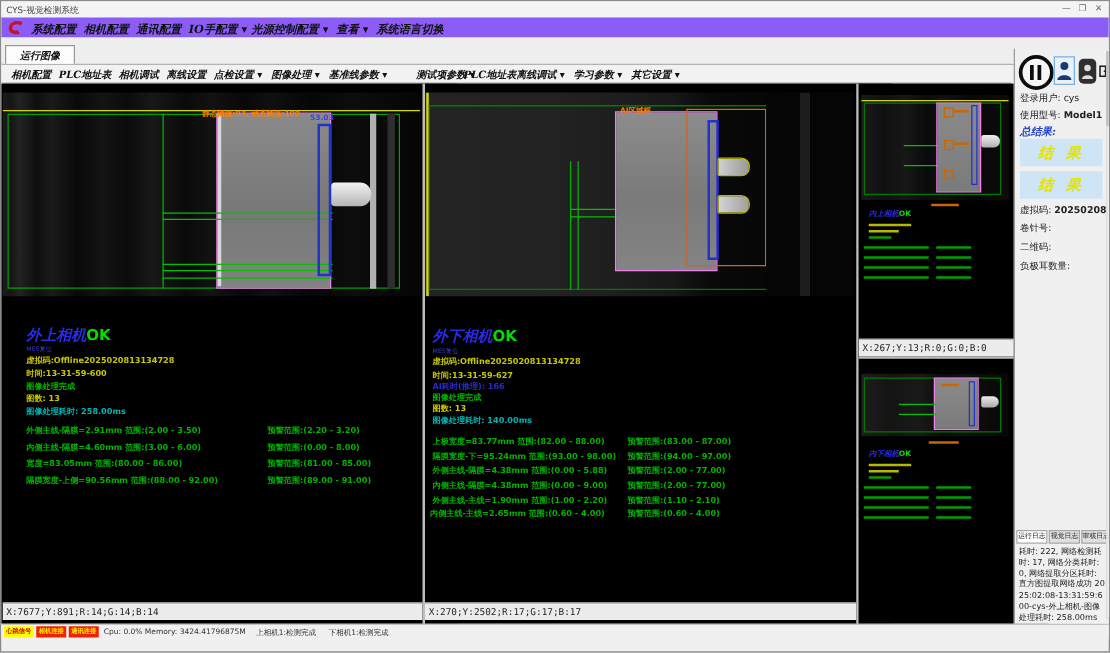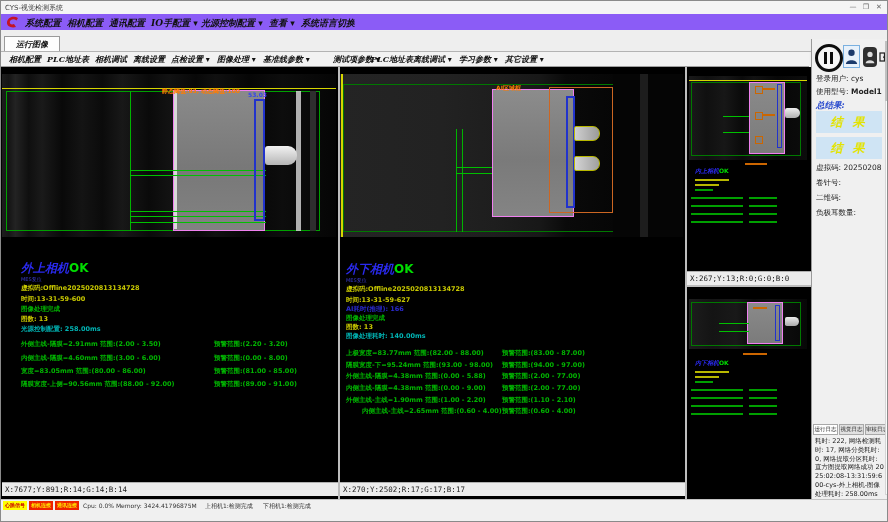--- a/index.html
+++ b/index.html
@@ -131,21 +131,21 @@
       </div>
 
       <span class="t-title" style="left:19px;top:193px;">
         <span>外上相机</span><span class="t-ok">OK</span>
       </span>
       <span class="t-mes" style="left:19px;top:209px;">MES复位</span>
       <span class="t-yellow" style="left:19px;top:217px;">虚拟码:Offline2025020813134728</span>
       <span class="t-yellow" style="left:19px;top:228px;">时间:13-31-59-600</span>
       <span class="t-green" style="left:19px;top:238px;">图像处理完成</span>
       <span class="t-yellow" style="left:19px;top:248px;">图数: 13</span>
-      <span class="t-cyan" style="left:19px;top:258px;">光源控制配置: 258.00ms</span>
+      <span class="t-cyan" style="left:19px;top:258px;">图像处理耗时: 258.00ms</span>
 
       <span class="mg" style="left:19px;top:273px;">外侧主线-隔膜=2.91mm 范围:(2.00 - 3.50)</span>
       <span class="mg" style="left:212px;top:273px;">预警范围:(2.20 - 3.20)</span>
       <span class="mg" style="left:19px;top:287px;">内侧主线-隔膜=4.60mm 范围:(3.00 - 6.00)</span>
       <span class="mg" style="left:212px;top:287px;">预警范围:(0.00 - 8.00)</span>
       <span class="mg" style="left:19px;top:300px;">宽度=83.05mm 范围:(80.00 - 86.00)</span>
       <span class="mg" style="left:212px;top:300px;">预警范围:(81.00 - 85.00)</span>
       <span class="mg" style="left:19px;top:313px;">隔膜宽度-上侧=90.56mm 范围:(88.00 - 92.00)</span>
       <span class="mg" style="left:212px;top:313px;">预警范围:(89.00 - 91.00)</span>
 
@@ -191,21 +191,21 @@
       <span class="mg" style="left:6px;top:282px;">上极宽度=83.77mm 范围:(82.00 - 88.00)</span>
       <span class="mg" style="left:162px;top:282px;">预警范围:(83.00 - 87.00)</span>
       <span class="mg" style="left:6px;top:294px;">隔膜宽度-下=95.24mm 范围:(93.00 - 98.00)</span>
       <span class="mg" style="left:162px;top:294px;">预警范围:(94.00 - 97.00)</span>
       <span class="mg" style="left:6px;top:305px;">外侧主线-隔膜=4.38mm 范围:(0.00 - 5.88)</span>
       <span class="mg" style="left:162px;top:305px;">预警范围:(2.00 - 77.00)</span>
       <span class="mg" style="left:6px;top:317px;">内侧主线-隔膜=4.38mm 范围:(0.00 - 9.00)</span>
       <span class="mg" style="left:162px;top:317px;">预警范围:(2.00 - 77.00)</span>
       <span class="mg" style="left:6px;top:329px;">外侧主线-主线=1.90mm 范围:(1.00 - 2.20)</span>
       <span class="mg" style="left:162px;top:329px;">预警范围:(1.10 - 2.10)</span>
-      <span class="mg" style="left:22px;top:340px;">内侧主线-主线=2.65mm 范围:(0.60 - 4.00)</span>
+      <span class="mg" style="left:4px;top:340px;">内侧主线-主线=2.65mm 范围:(0.60 - 4.00)</span>
       <span class="mg" style="left:162px;top:340px;">预警范围:(0.60 - 4.00)</span>
 
       <div class="coordbar" style="top:415px;width:345px;">X:270;Y:2502;R:17;G:17;B:17</div>
     </div>
 
     <div class="vsplit" style="left:684px;"></div>
 
     <div class="panel" style="left:686px;width:124px;">
 
       <div style="position:absolute;left:0;top:0;width:140px;height:218px;">
@@ -306,21 +306,21 @@
     <span class="sb-label" style="left:4px;top:35px;">
       <span>登录用户:</span> <span>cys</span>
     </span>
     <span class="sb-label" style="left:4px;top:48px;">
       <span>使用型号:</span> <span style="font-weight:bold;">Model1</span>
     </span>
     <span class="sb-blue" style="left:4px;top:61px;">总结果:</span>
     <div class="resultbox" style="top:72px;">结 果</div>
     <div class="resultbox" style="top:98px;">结 果</div>
     <span class="sb-label" style="left:4px;top:124px;">
-      <span>虚拟码:</span> <span style="font-weight:normal;">20250208</span>
+      <span>虚拟码:</span> <span style="font-weight:bold;">20250208</span>
     </span>
     <span class="sb-label" style="left:4px;top:139px;">卷针号:</span>
     <span class="sb-label" style="left:4px;top:154px;">二维码:</span>
     <span class="sb-label" style="left:4px;top:169px;">负极耳数量:</span>
 
     <div class="logtab sel" style="left:1px;top:385px;width:25px;">运行日志</div>
     <div class="logtab" style="left:27px;top:385px;width:25px;">视觉日志</div>
     <div class="logtab" style="left:53px;top:385px;width:24px;">审核日志</div>
     <div class="logtext" style="top:398px;">耗时: 222, 网络检测耗时: 17, 网络分类耗时: 0, 网络提取分区耗时: 直方图提取网络成功 2025:02:08-13:31:59:600-cys-外上相机-图像处理耗时: 258.00ms</div>
 

